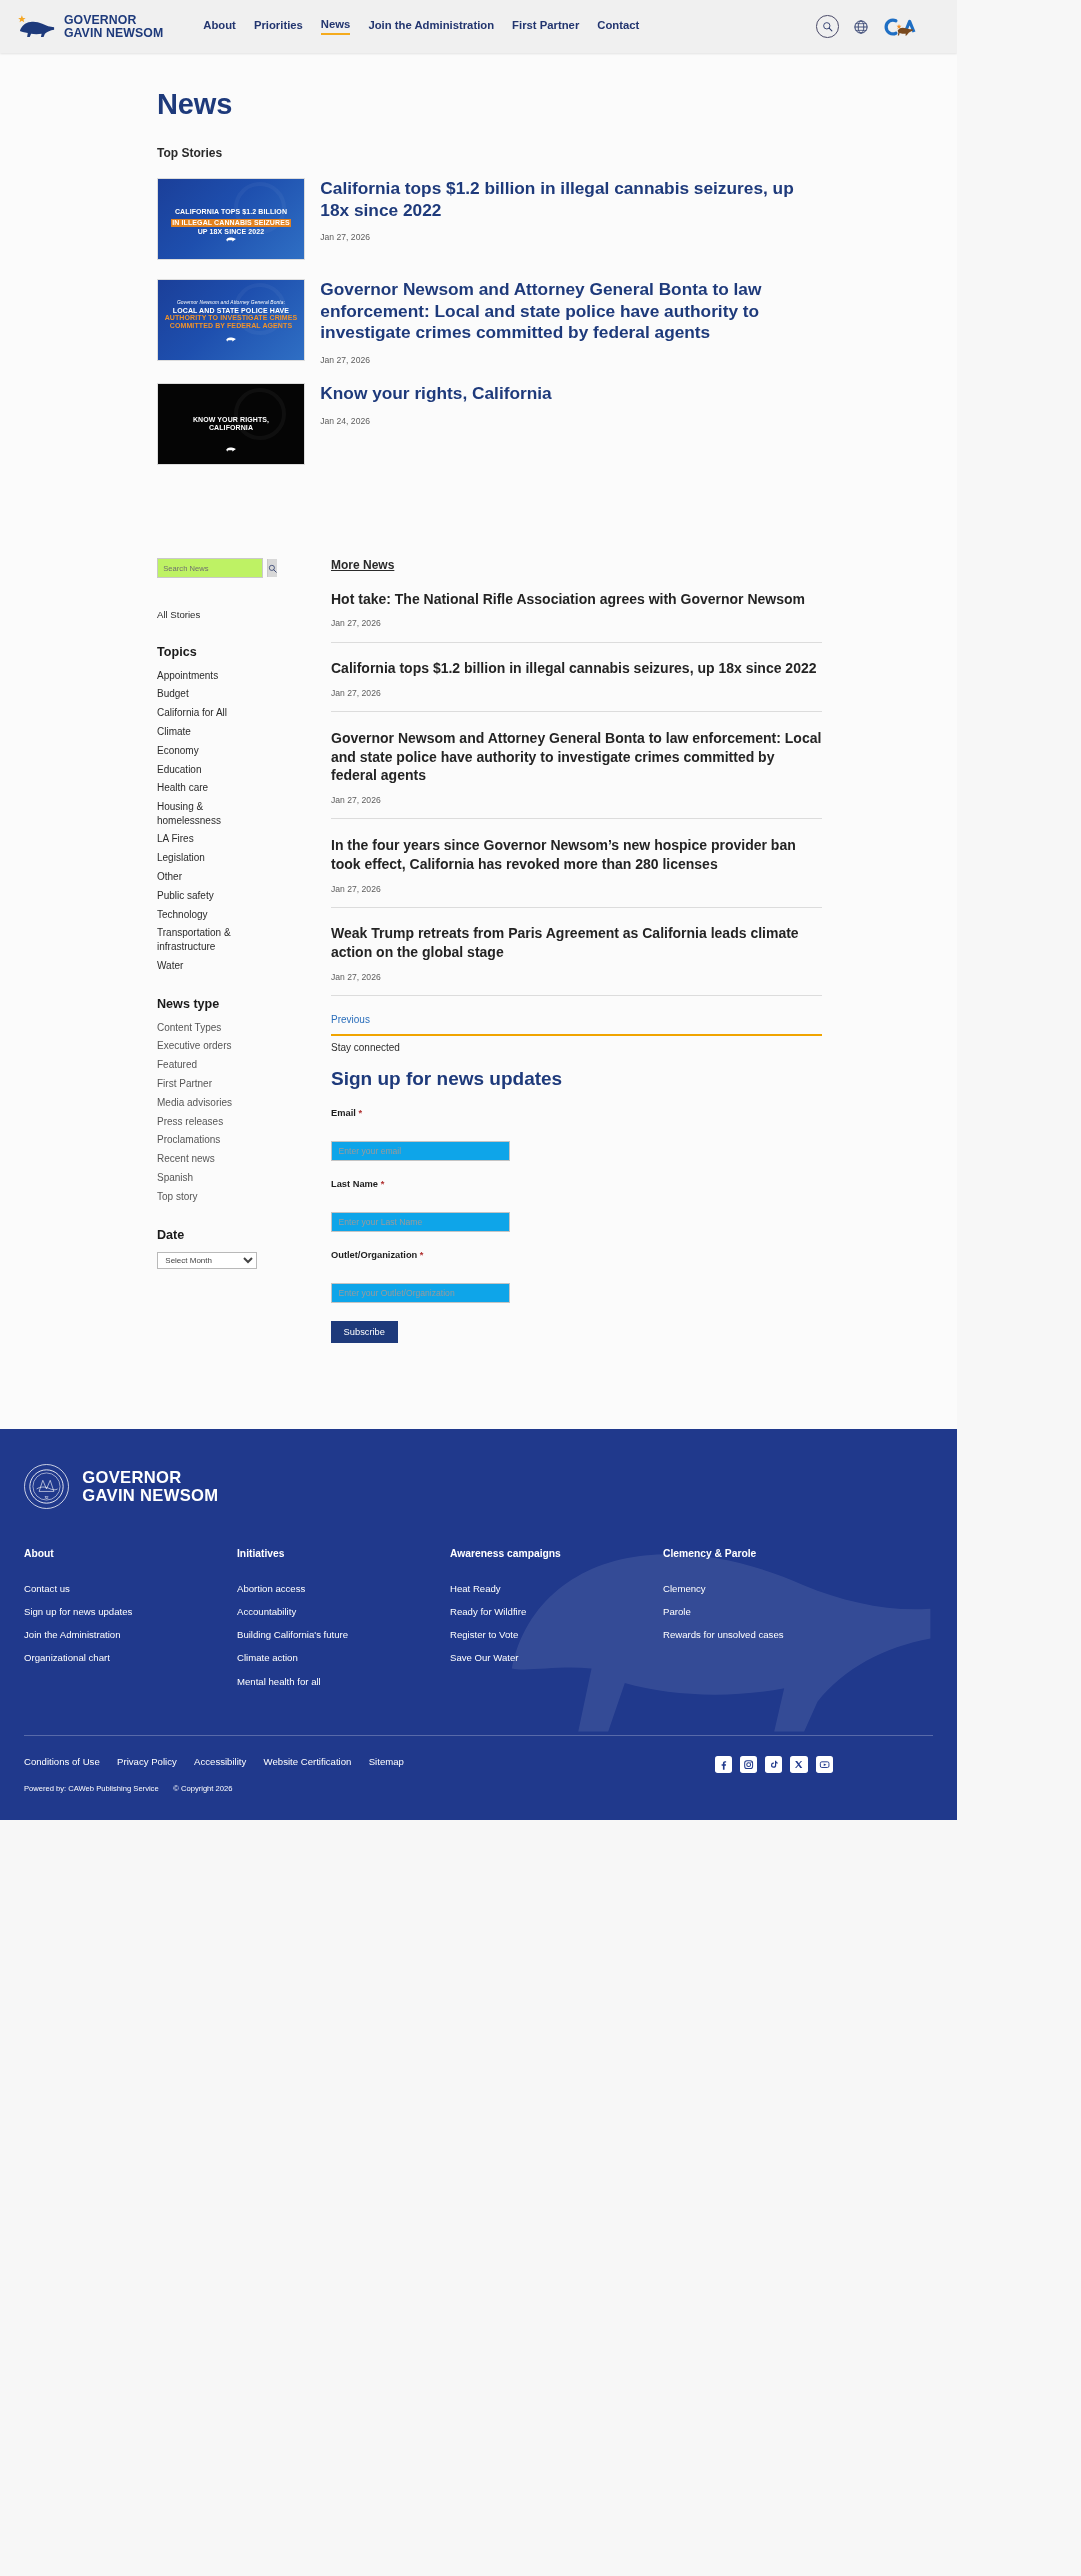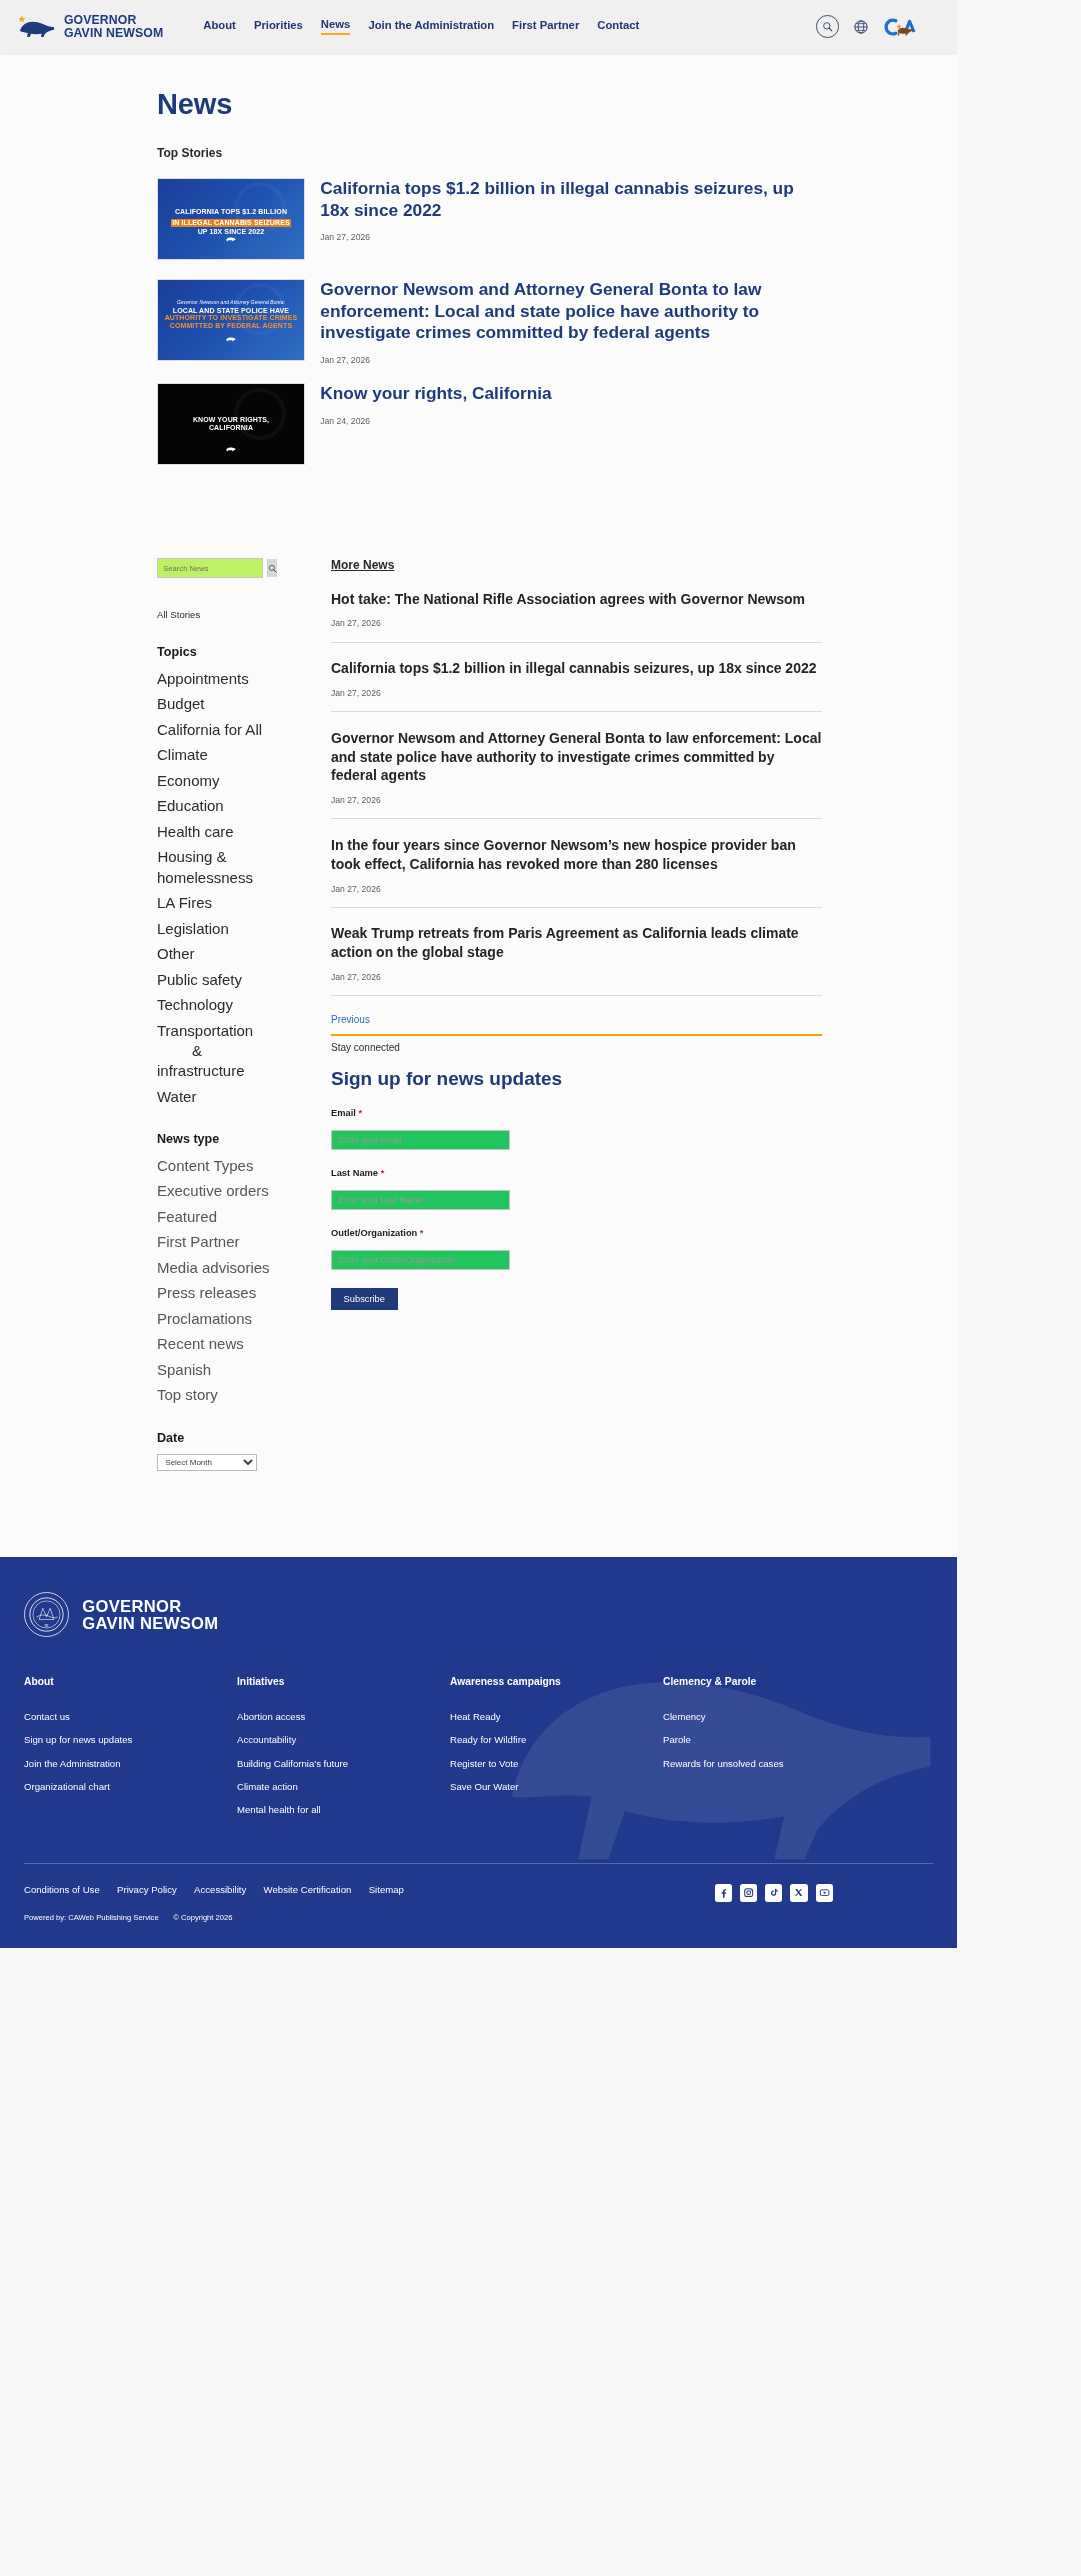--- a/index.html
+++ b/index.html
@@ -195,25 +195,24 @@
   .side-h {
     font-size: 12.6px;
     font-weight: bold;
     color: #1a1a1a;
     margin: 25px 0 9.3px 0;
   }
   .side-list { list-style: none; }
   .side-list li { margin-bottom: 5.3px; }
   .side-list a {
     color: #2b2b2b;
-    font-size: 15px;
+    font-size: 10px;
     text-decoration: none;
     line-height: 1.35;
     display: inline-block;
-    text-align: center;
   }
   .side-list.muted a { color: #565656; }
   .date-select {
     width: 100px;
     height: 17.3px;
     font-size: 8px;
     border: 0.7px solid #b9b9b9;
     background: #fff;
     color: #444;
     font-family: "Liberation Sans", sans-serif;
@@ -261,25 +260,25 @@
   }
   .field { margin-top: 18px; }
   .field-label {
     font-size: 9.3px;
     font-weight: bold;
     color: #1e1e1e;
   }
   .req { color: #b03030; }
   .field input {
     display: block;
-    margin-top: 12px;
+    margin-top: 23px;
     width: 179px;
     height: 20px;
     border: 0.7px solid #c4c4c4;
-    background: #22c55e;
+    background: #0ea5e9;
     font-size: 8.6px;
     padding: 0 6.6px;
     color: #333;
     outline: none;
     font-family: "Liberation Sans", sans-serif;
   }
   .field input::placeholder { color: #9a9a9a; }
   .subscribe-btn {
     margin-top: 18px;
     background: #1e3a7b;

